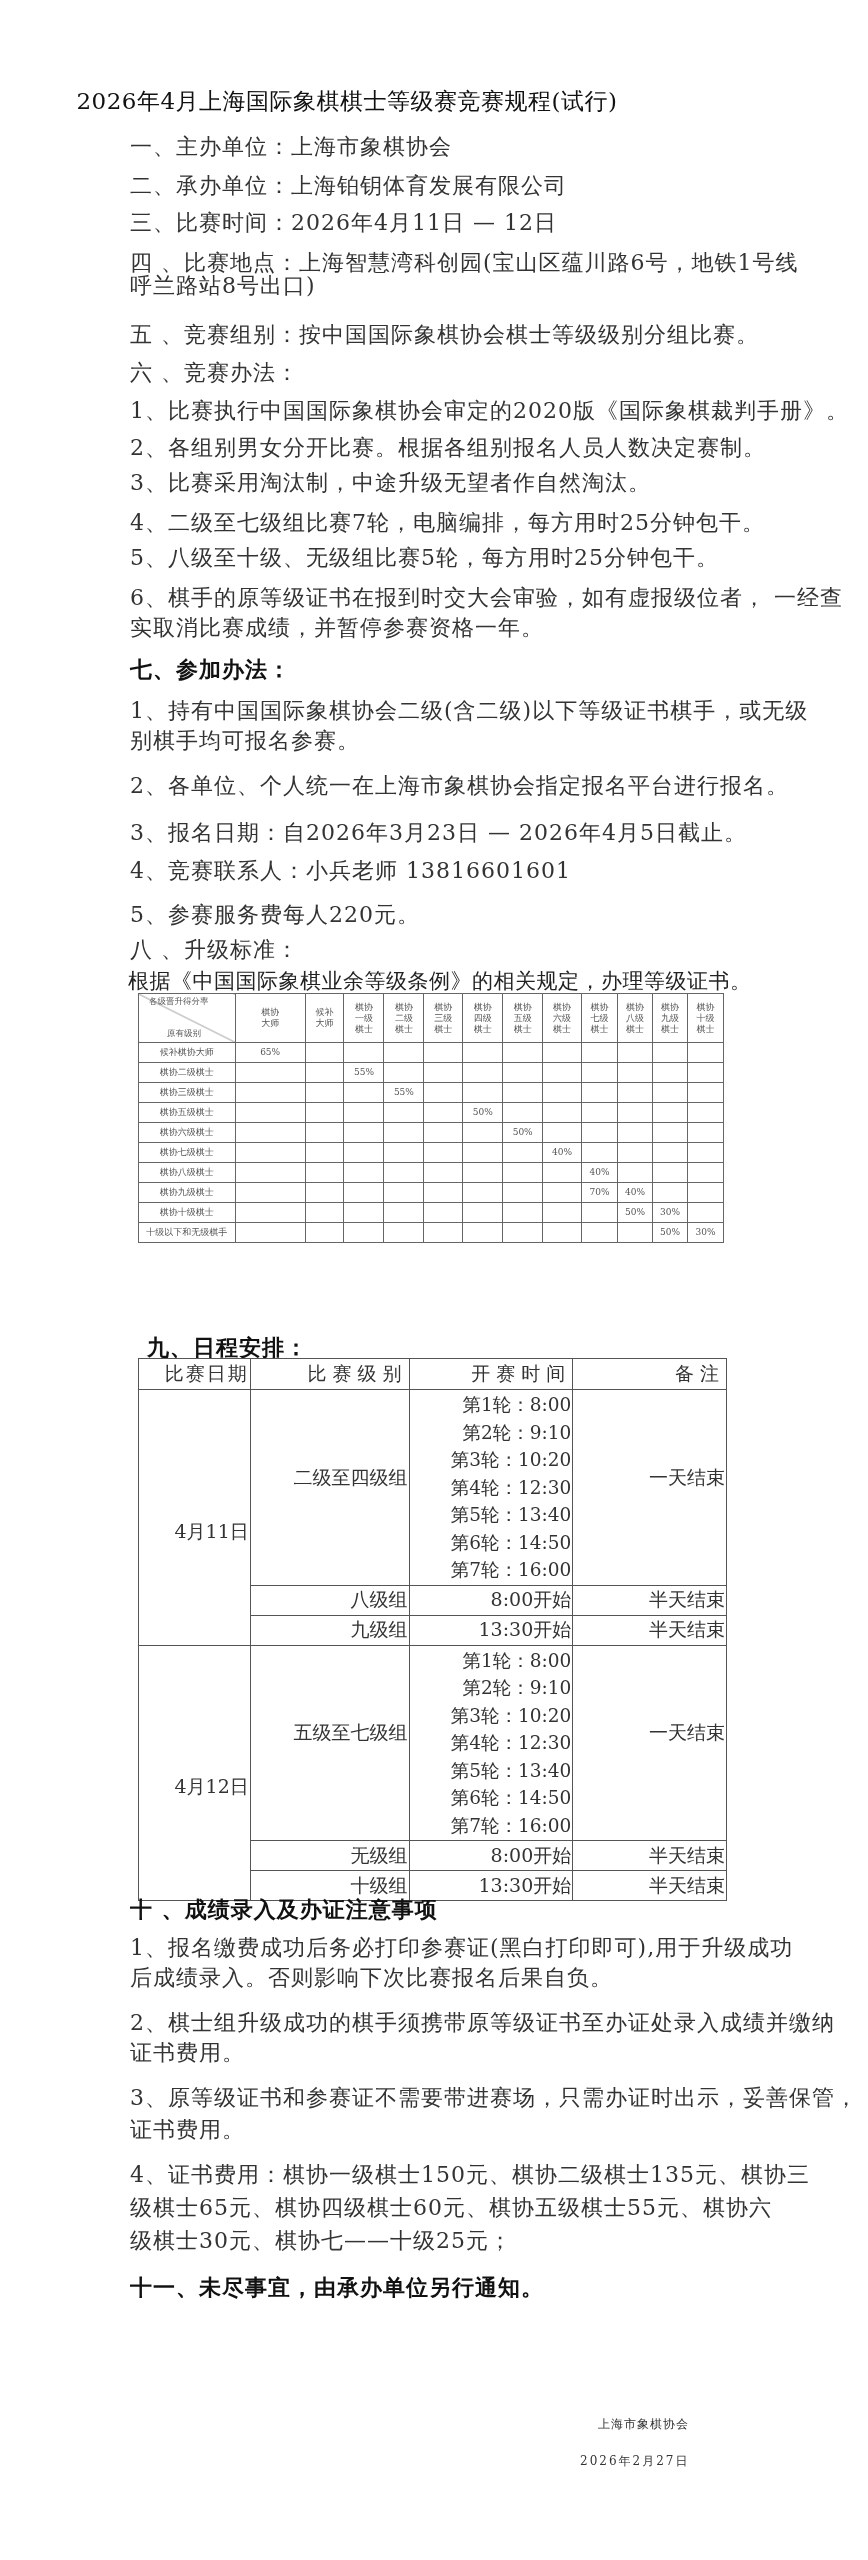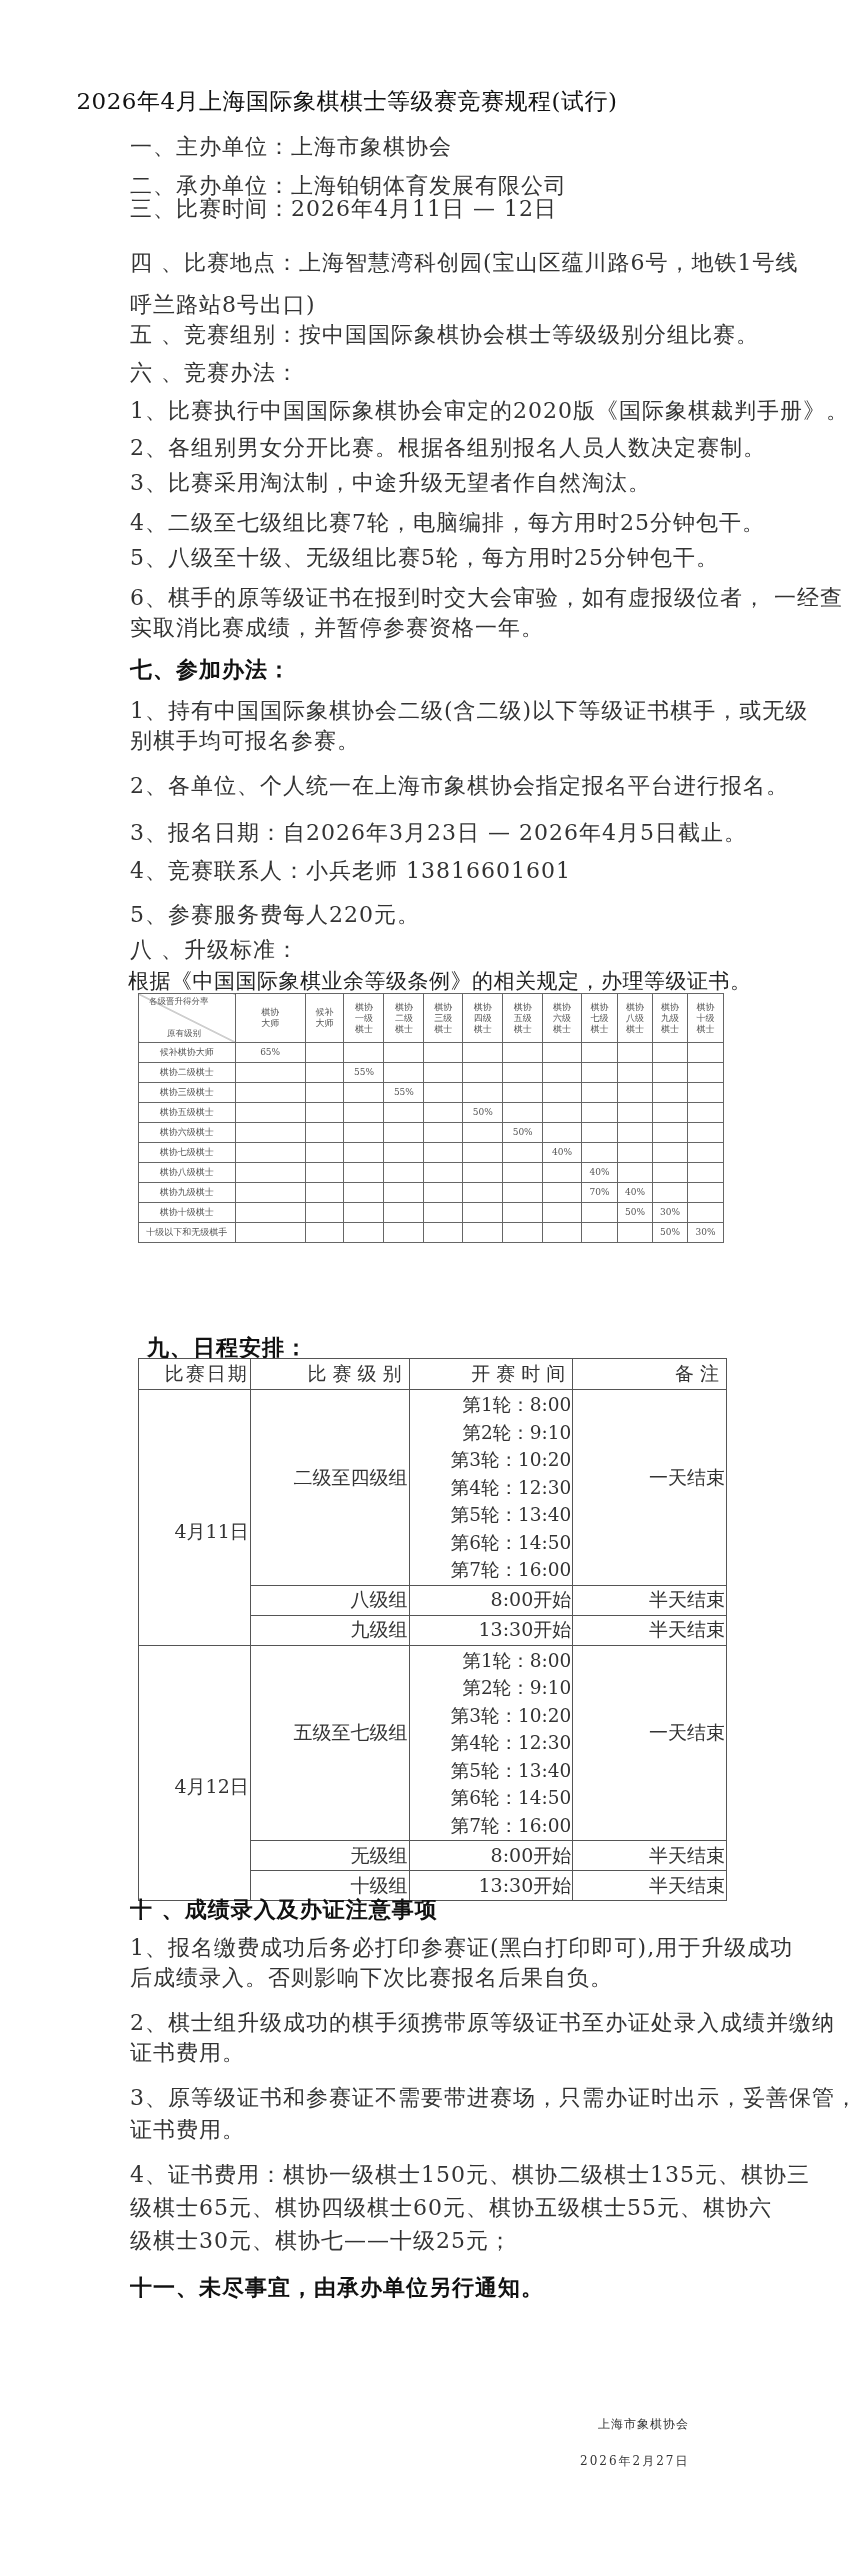--- a/index.html
+++ b/index.html
@@ -24,23 +24,23 @@
   .sch .rounds div { line-height:27.5px; font-size:18.5px; }
   .sch .row td { height:27px; }
 </style>
 </head>
 <body>
 
 <div class="abs title">2026年4月上海国际象棋棋士等级赛竞赛规程(试行)</div>
 
 <div class="abs line" style="top:132px">一、主办单位：上海市象棋协会</div>
 <div class="abs line" style="top:171px">二、承办单位：上海铂钥体育发展有限公司</div>
-<div class="abs line" style="top:194px">三、比赛时间：2026年4月11日 — 12日</div>
+<div class="abs line" style="top:208px">三、比赛时间：2026年4月11日 — 12日</div>
 <div class="abs line" style="top:248px">四 、比赛地点：上海智慧湾科创园(宝山区蕴川路6号，地铁1号线</div>
-<div class="abs line" style="top:290px">呼兰路站8号出口)</div>
+<div class="abs line" style="top:271px">呼兰路站8号出口)</div>
 <div class="abs line" style="top:320px">五 、竞赛组别：按中国国际象棋协会棋士等级级别分组比赛。</div>
 
 <div class="abs line" style="top:358px">六 、竞赛办法：</div>
 <div class="abs line" style="top:396px">1、比赛执行中国国际象棋协会审定的2020版《国际象棋裁判手册》。</div>
 <div class="abs line" style="top:433px">2、各组别男女分开比赛。根据各组别报名人员人数决定赛制。</div>
 <div class="abs line" style="top:468px">3、比赛采用淘汰制，中途升级无望者作自然淘汰。</div>
 <div class="abs line" style="top:508px">4、二级至七级组比赛7轮，电脑编排，每方用时25分钟包干。</div>
 <div class="abs line" style="top:543px">5、八级至十级、无级组比赛5轮，每方用时25分钟包干。</div>
 <div class="abs line" style="top:583px">6、棋手的原等级证书在报到时交大会审验，如有虚报级位者， 一经查</div>
 <div class="abs line" style="top:613px">实取消比赛成绩，并暂停参赛资格一年。</div>

